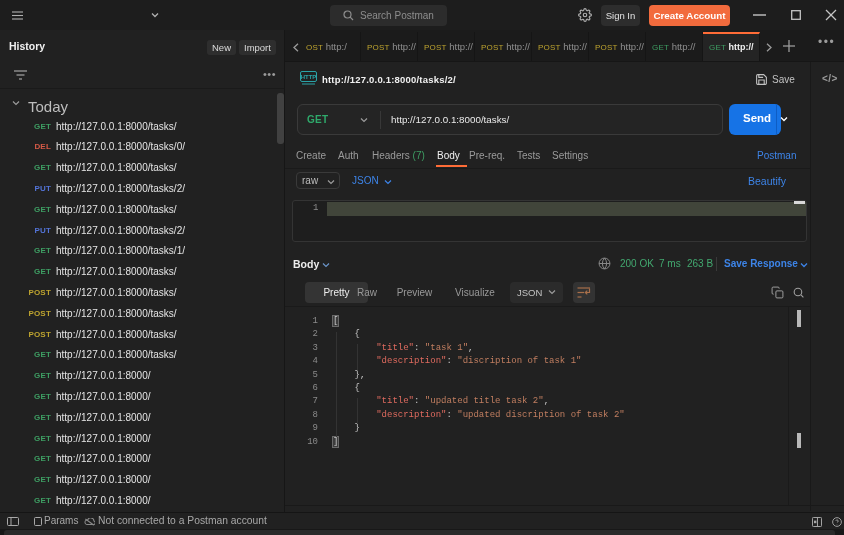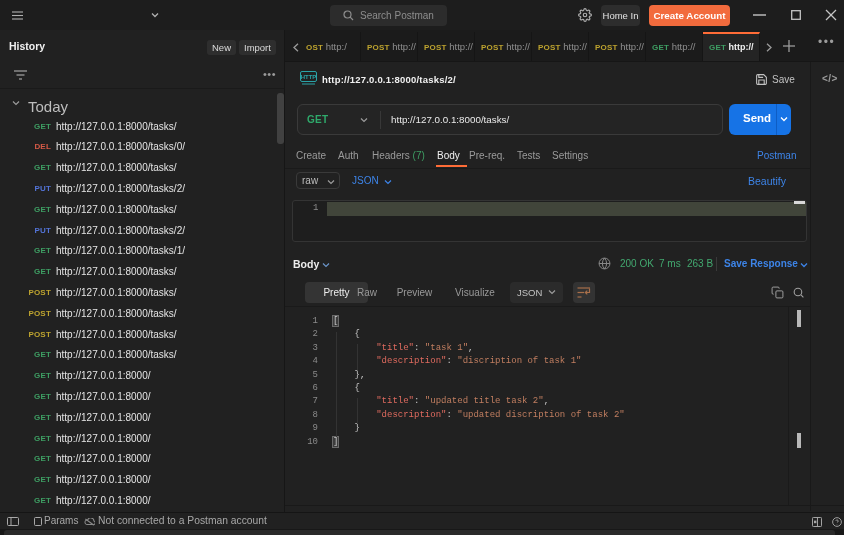--- a/index.html
+++ b/index.html
@@ -25,28 +25,28 @@
   .hurl { position:absolute; left:56px; top:50%; transform:translateY(-50%); font-size:10px; color:#e4e4e4; font-weight:400; }
   .m-get { color:#3e9e63; }
   .m-post { color:#bda32f; }
   .m-put { color:#5374d8; }
   .m-del { color:#d65a47; }
 
   
   .tabstrip { left:285px; top:30px; width:559px; height:32px; background:#1b1b1b; border-bottom:1px solid #161616; }
   .tab { position:absolute; top:2px; height:29px; border-right:1px solid #151515; overflow:hidden; white-space:nowrap; }
   .tab .tx { position:absolute; top:0; line-height:29px; font-size:9.5px; color:#8f8f8f; }
-  .tab .meth { font-size:8px; font-weight:bold; letter-spacing:0.2px; }
+  .tab .meth { font-size:8px; font-weight:normal; letter-spacing:0.2px; }
   .tab.active { background:#242424; border-top:2px solid #ff6c37; border-right:1px solid #151515; }
 
   .railborder { left:810px; top:62px; width:1px; height:449px; background:#191919; }
 
   
   .urlbox { left:297px; top:104px; width:426px; height:31px; background:#242424; border:1px solid #3a3a3a; border-radius:6px; }
-  .sendbtn { left:729px; top:104px; width:62px; height:31px; background:#1673e6; border-radius:6px; color:#fff; }
+  .sendbtn { left:729px; top:104px; width:52px; height:31px; background:#1673e6; border-radius:6px; color:#fff; }
   .reqtab { position:absolute; top:146px; height:20px; line-height:20px; font-size:10px; color:#9b9b9b; }
   .editor { left:292px; top:200px; width:515px; height:42px; background:#1e1e1e; border:1px solid #343434; border-radius:3px; }
 
   
   .rtabbtn { position:absolute; top:282px; height:21px; border-radius:4px; font-size:10px; line-height:21px; color:#999; text-align:center; }
   .code { font-family:"Liberation Mono", monospace; font-size:9px; color:#c8c8c8; }
 
   .statusbar { left:0; top:512px; width:844px; height:17px; background:#212121; border-top:1px solid #151515; font-size:10px; color:#a8a8a8; }
   .bottomstrip { left:0; top:529px; width:844px; height:6px; background:#181818; }
 </style>
@@ -72,21 +72,21 @@
         <svg style="position:absolute;left:13px;top:5px" width="11" height="11" viewBox="0 0 11 11">
           <circle cx="4.5" cy="4.5" r="3.5" stroke="#8d8d8d" fill="none" stroke-width="1.2"></circle>
           <line x1="7.2" y1="7.2" x2="10" y2="10" stroke="#8d8d8d" stroke-width="1.2"></line>
         </svg>
         <span style="position:absolute;left:30px">Search Postman</span>
       </div>
     <svg class="abs" style="left:578px;top:8px" width="14" height="14" viewBox="0 0 24 24" fill="none" stroke="#b0b0b0" stroke-width="2">
         <path d="M12 15a3 3 0 1 0 0-6 3 3 0 0 0 0 6z"></path>
         <path d="M19.4 15a1.65 1.65 0 0 0 .33 1.82l.06.06a2 2 0 1 1-2.83 2.83l-.06-.06a1.65 1.65 0 0 0-1.82-.33 1.65 1.65 0 0 0-1 1.51V21a2 2 0 1 1-4 0v-.09A1.65 1.65 0 0 0 9 19.4a1.65 1.65 0 0 0-1.82.33l-.06.06a2 2 0 1 1-2.83-2.83l.06-.06a1.65 1.65 0 0 0 .33-1.82 1.65 1.65 0 0 0-1.51-1H3a2 2 0 1 1 0-4h.09A1.65 1.65 0 0 0 4.6 9a1.65 1.65 0 0 0-.33-1.82l-.06-.06a2 2 0 1 1 2.83-2.83l.06.06a1.65 1.65 0 0 0 1.82.33H9a1.65 1.65 0 0 0 1-1.51V3a2 2 0 1 1 4 0v.09a1.65 1.65 0 0 0 1 1.51 1.65 1.65 0 0 0 1.82-.33l.06-.06a2 2 0 1 1 2.83 2.83l-.06.06a1.65 1.65 0 0 0-.33 1.82V9a1.65 1.65 0 0 0 1.51 1H21a2 2 0 1 1 0 4h-.09a1.65 1.65 0 0 0-1.51 1z"></path>
       </svg>
-    <div class="signin">Home In</div>
+    <div class="signin">Sign In</div>
     <div class="createacct">Create Account</div>
     <svg class="abs" style="left:753px;top:14px" width="13" height="2" viewBox="0 0 13 2">
         <line x1="0" y1="1" x2="13" y2="1" stroke="#c4c4c4" stroke-width="1.4"></line>
       </svg>
     <svg class="abs" style="left:791px;top:10px" width="10" height="10" viewBox="0 0 10 10">
         <rect x="0.7" y="0.7" width="8.6" height="8.6" fill="none" stroke="#c4c4c4" stroke-width="1.3"></rect>
       </svg>
     <svg class="abs" style="left:825px;top:9px" width="12" height="12" viewBox="0 0 12 12">
         <g stroke="#c4c4c4" stroke-width="1.3">
           <line x1="1" y1="1" x2="11" y2="11"></line>

